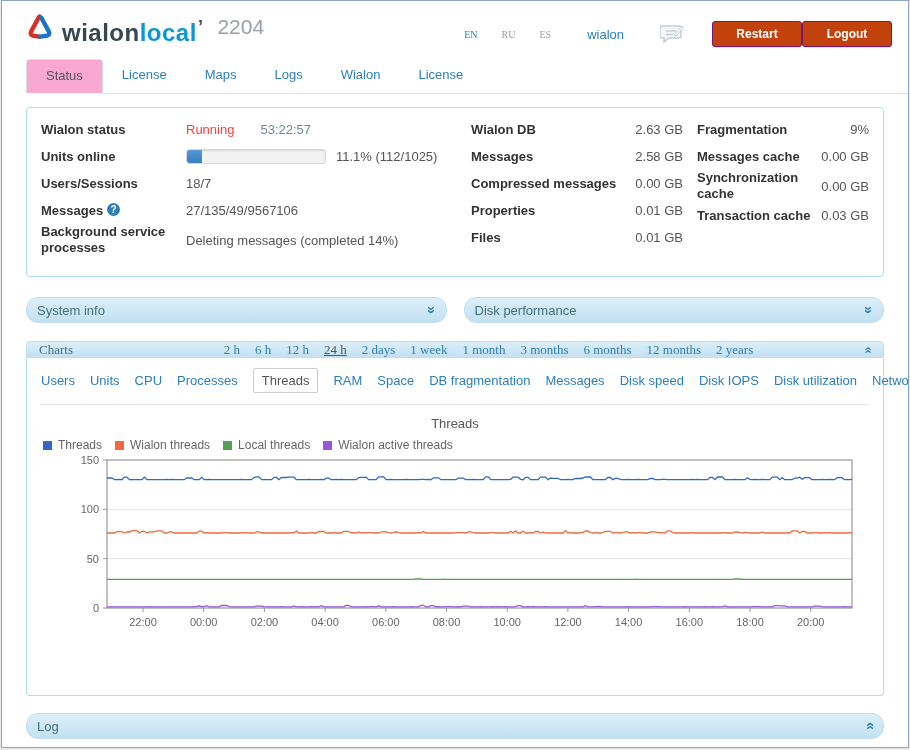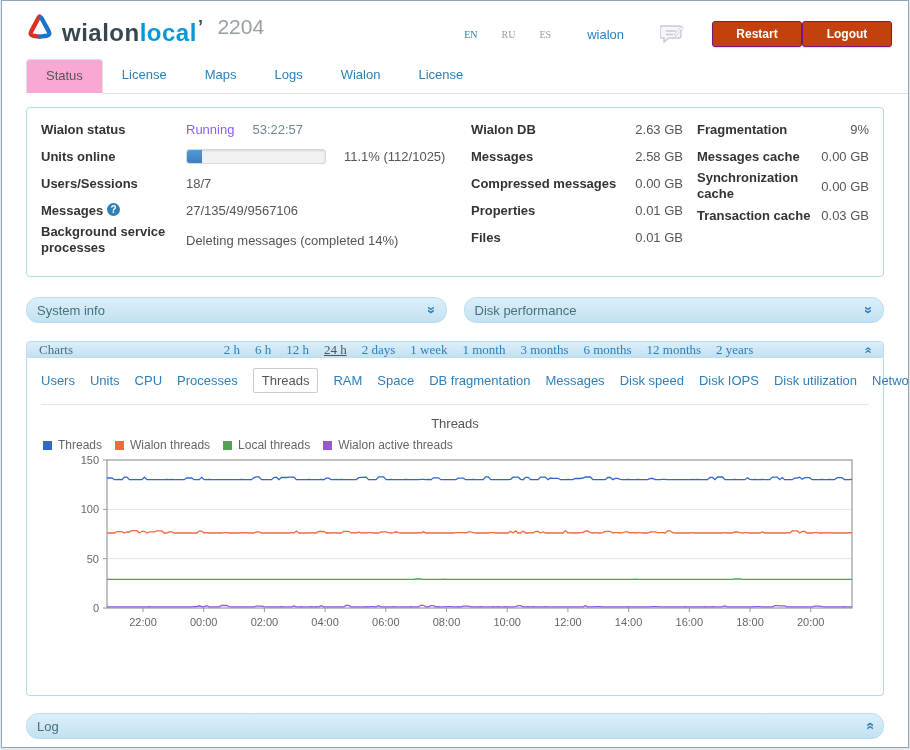--- a/index.html
+++ b/index.html
@@ -36,23 +36,23 @@
   
   .status-panel { margin:13px 24px 0; border:1px solid #b3dcec; border-radius:4px;
                   padding:8px 14px 0; display:grid; grid-template-columns:416px 212px 1fr;
                   column-gap:14px; height:170px; }
   .srow { display:grid; align-items:center; min-height:27px; }
   .col-left .srow { grid-template-columns:145px 1fr; }
   .col-mid .srow, .col-right .srow { grid-template-columns:1fr auto; }
   .slabel { font-weight:bold; color:#333; line-height:16px; }
   .sval { color:#555; }
   .col-mid .sval, .col-right .sval { text-align:right; }
-  .running { color:#8b5cf6; margin-right:18px; }
+  .running { color:#ef4444; margin-right:26px; }
   .uptime { color:#6d8794; }
-  .pbar-wrap { display:flex; align-items:center;gap:8px; }
+  .pbar-wrap { display:flex; align-items:center; }
   .pbar { width:140px; height:15px; background:#f2f2f2; border:1px solid #d8d8d8; border-radius:3px;
           box-shadow:inset 0 1px 2px rgba(0,0,0,.12); overflow:hidden; margin-right:10px; }
   .pfill { height:100%; background:linear-gradient(#529ad8,#3a7fc1); border-radius:2px 0 0 2px; }
   .help-badge { display:inline-block; width:13px; height:13px; border-radius:50%; background:#2d7fb8;
                 color:#fff; font-size:10px; font-weight:bold; text-align:center; line-height:13px;
                 margin-left:4px; vertical-align:2px; cursor:pointer; }
 
   
   .bars-row { display:flex; gap:17px; margin:20px 24px 0; }
   .cbar { flex:1; height:26px; border-radius:12px; border:1px solid #bcdff0;

